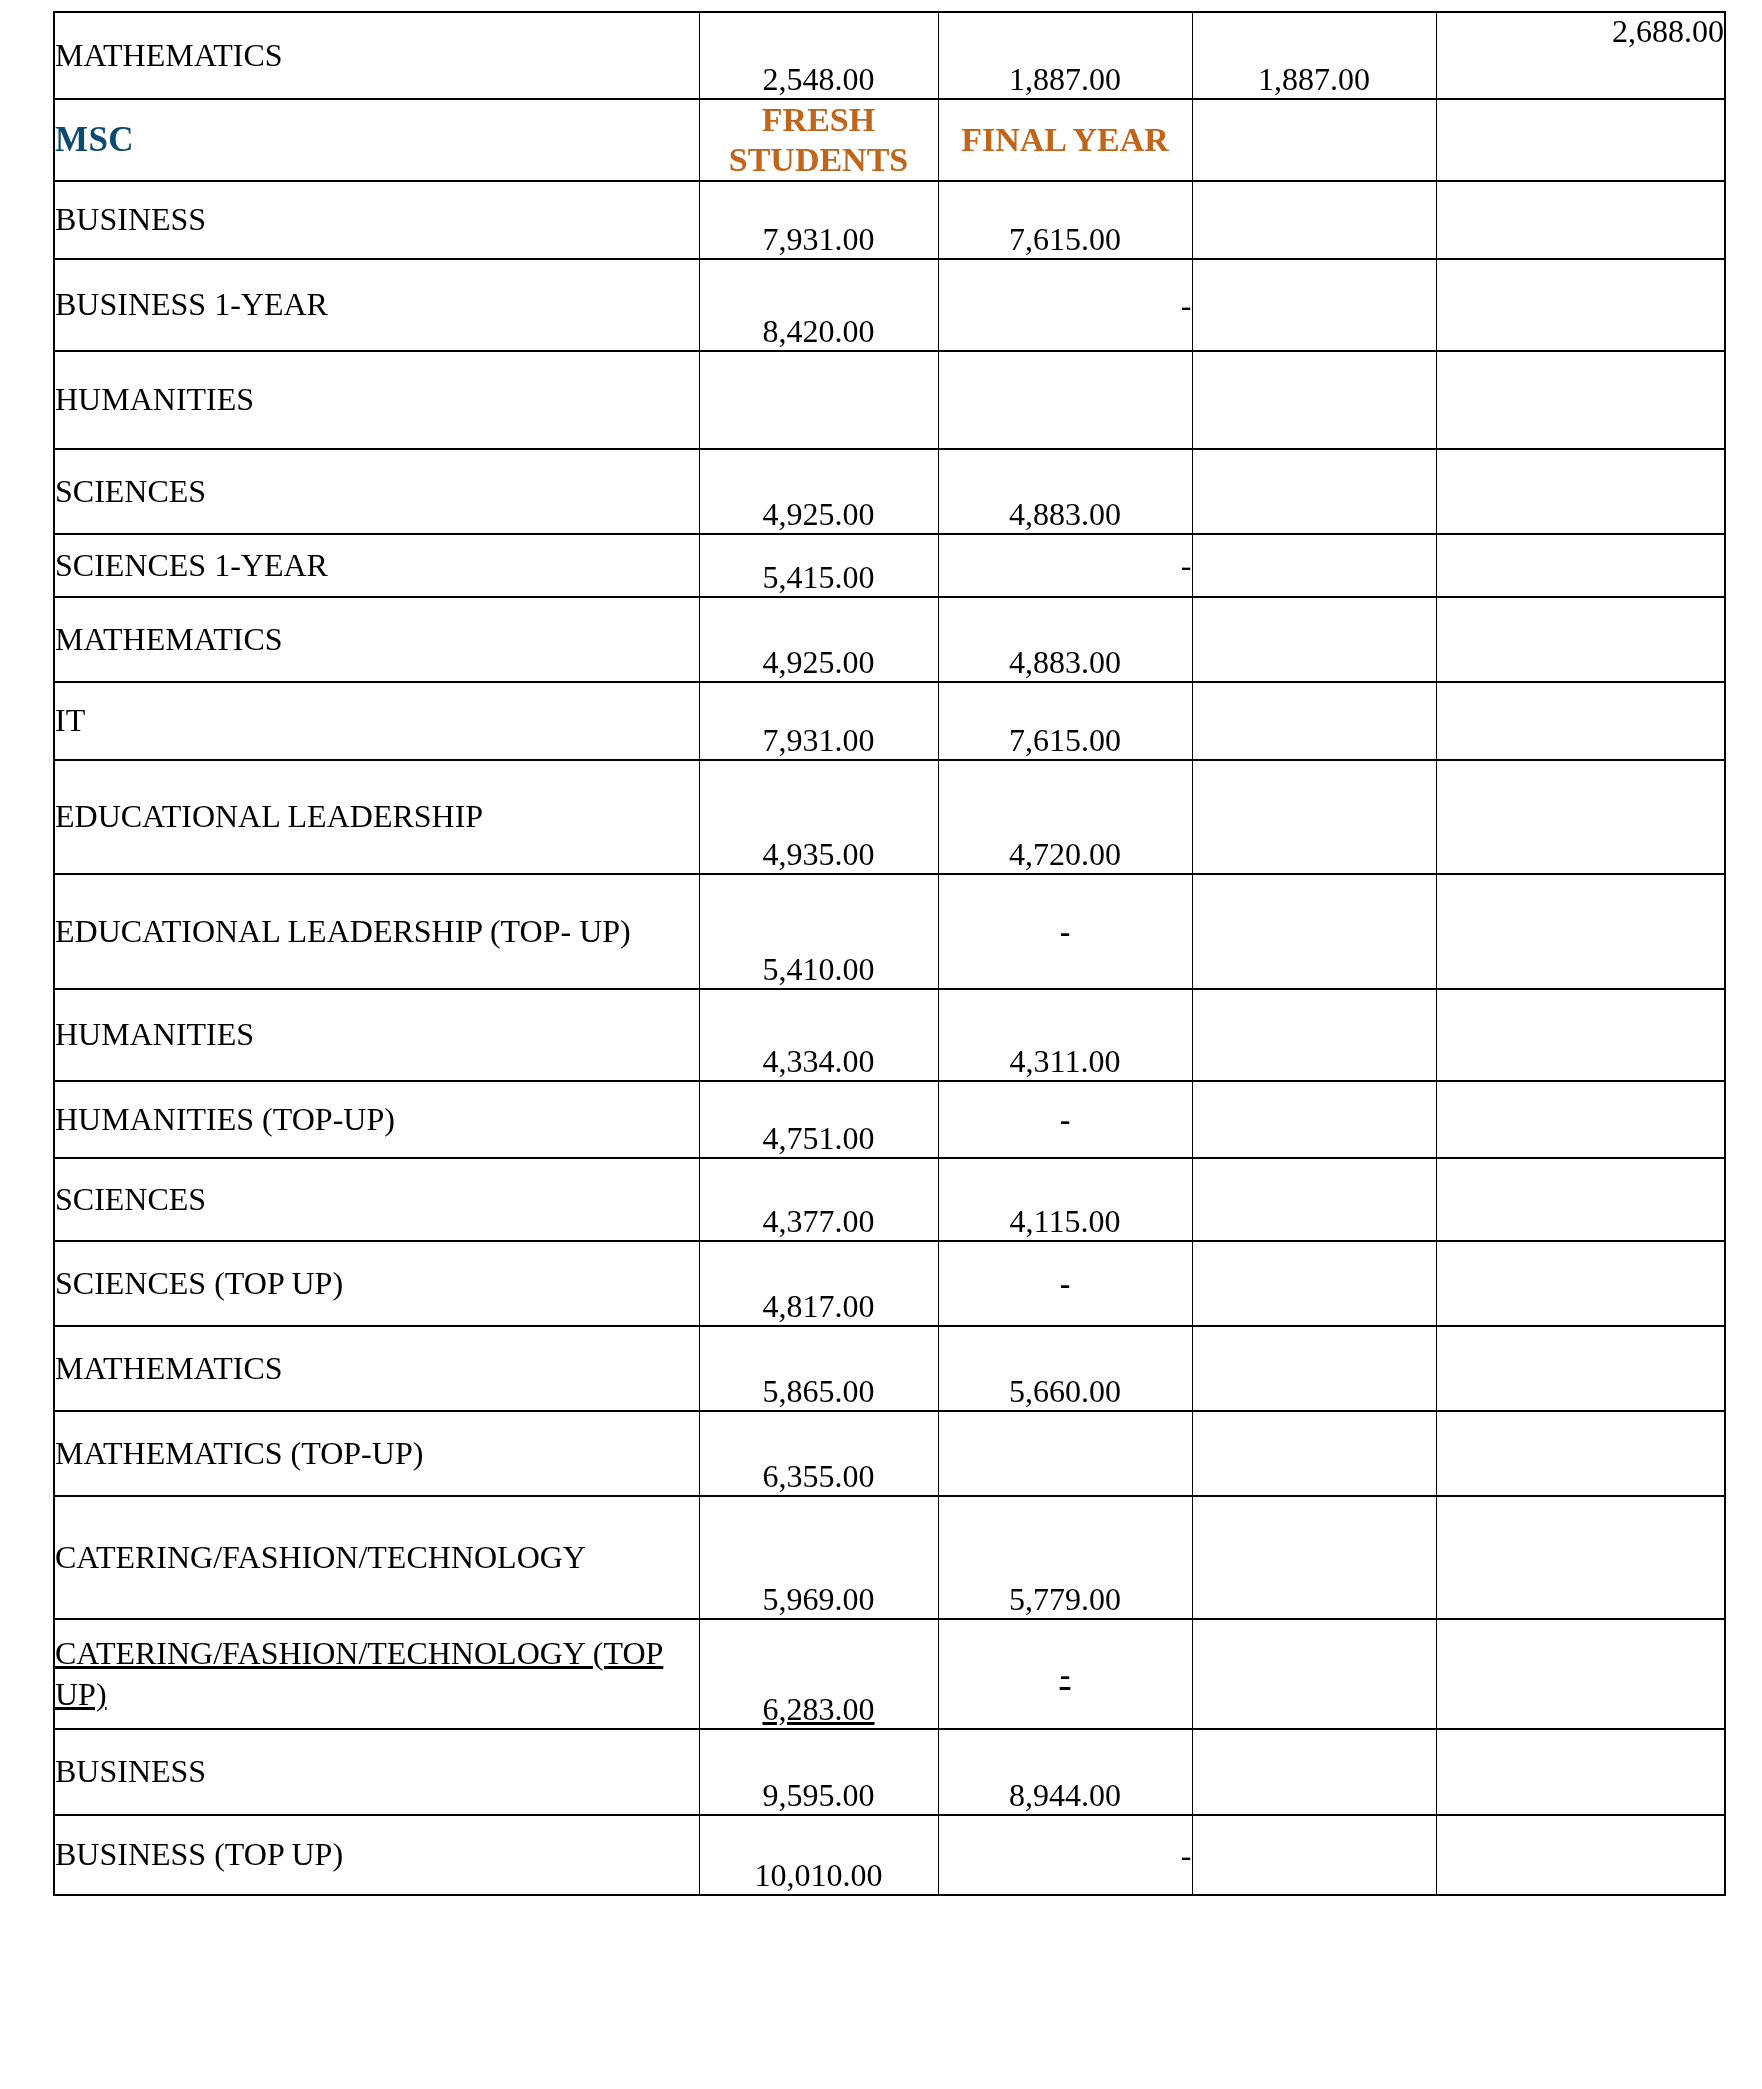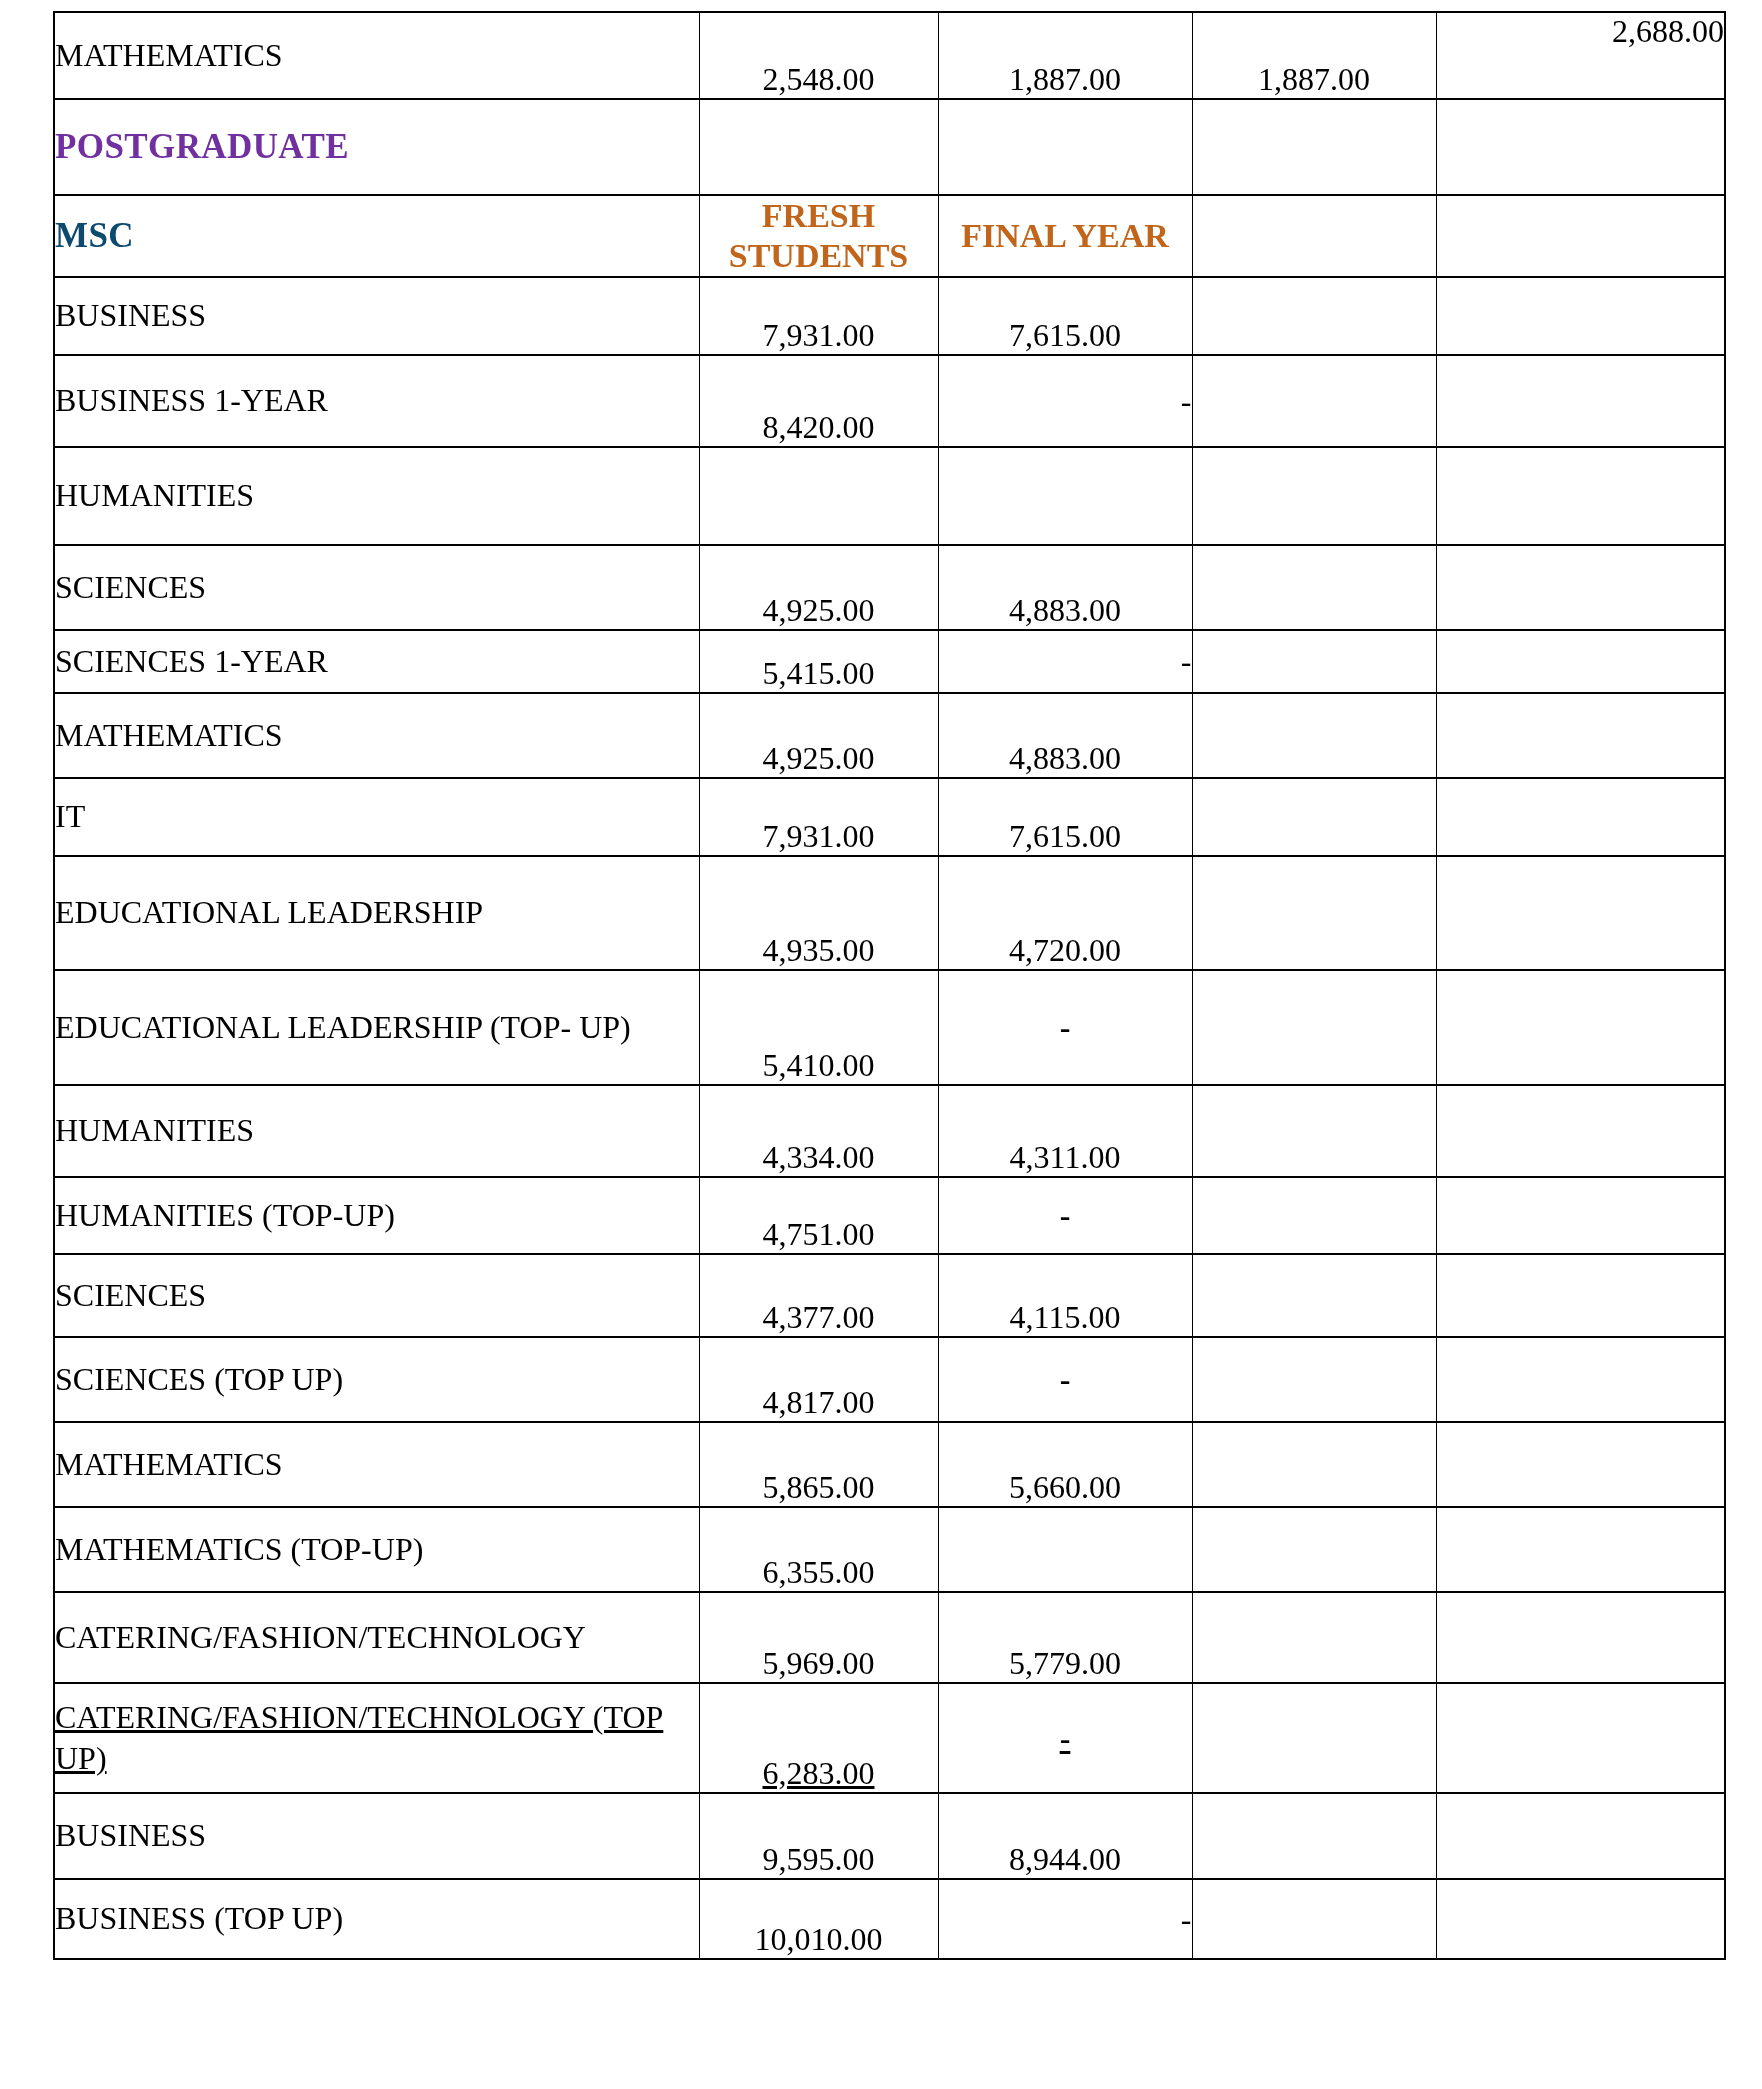--- a/index.html
+++ b/index.html
@@ -101,27 +101,20 @@
     <col style="width:289px">
   </colgroup>
   <tbody id="fee-table-body">
       <tr style="height: 87px;">
         <td class="label"><span>MATHEMATICS</span></td>
         <td class="num"><span>2,548.00</span></td>
         <td class="num"><span>1,887.00</span></td>
         <td class="num"><span>1,887.00</span></td>
         <td class="topnum"><span>2,688.00</span></td>
       </tr>
-      <tr class="section" style="height: 96px;">
-        <td class="label section-lbl" style="color: rgb(112, 48, 160);"><span>POSTGRADUATE</span></td>
-        <td class="empty"></td>
-        <td class="empty"></td>
-        <td class="empty"></td>
-        <td class="empty"></td>
-      </tr>
       <tr style="height: 81px;">
         <td class="label group-lbl" style="color: #0c4a6e;"><span>MSC</span></td>
         <td class="head" style="color: rgb(192, 101, 26);"><span>FRESH STUDENTS</span></td>
         <td class="head" style="color: rgb(192, 101, 26);"><span>FINAL YEAR</span></td>
         <td class="empty"></td>
         <td class="empty"></td>
       </tr>
       <tr style="height: 78px;">
         <td class="label"><span>BUSINESS</span></td>
         <td class="num"><span>7,931.00</span></td>
@@ -220,21 +213,21 @@
         <td class="empty"></td>
         <td class="empty"></td>
       </tr>
       <tr style="height: 85px;">
         <td class="label"><span>MATHEMATICS (TOP-UP)</span></td>
         <td class="num"><span>6,355.00</span></td>
         <td class="empty"></td>
         <td class="empty"></td>
         <td class="empty"></td>
       </tr>
-      <tr style="height: 91px; border-radius: 22px;">
+      <tr style="height: 123px; border-radius: 22px;">
         <td class="label"><span>CATERING/FASHION/TECHNOLOGY</span></td>
         <td class="num"><span>5,969.00</span></td>
         <td class="num"><span>5,779.00</span></td>
         <td class="empty"></td>
         <td class="empty"></td>
       </tr>
       <tr style="height: 110px; text-decoration: underline;">
         <td class="label"><span>CATERING/FASHION/TECHNOLOGY (TOP UP)</span></td>
         <td class="num"><span>6,283.00</span></td>
         <td class="dashc"><span>-</span></td>

